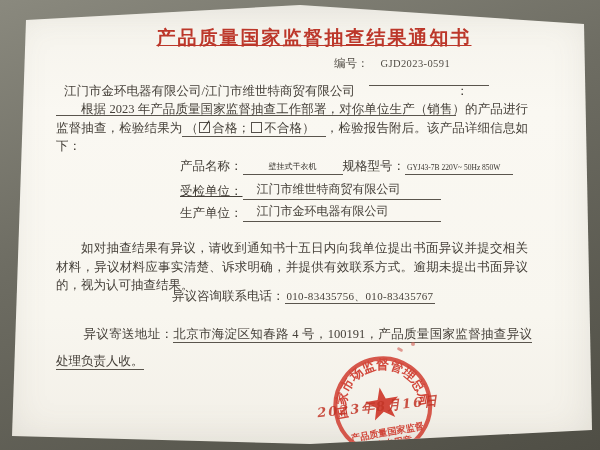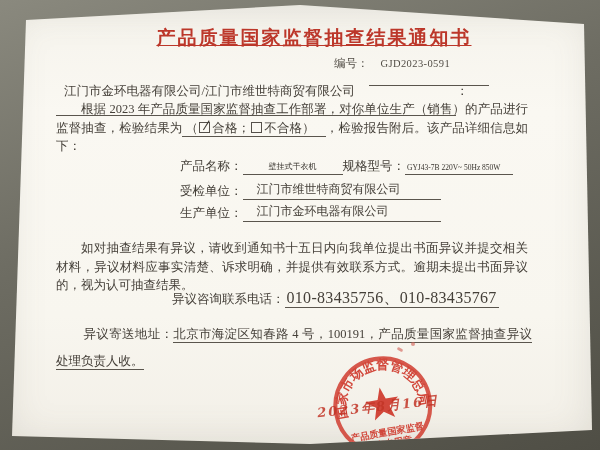--- a/index.html
+++ b/index.html
@@ -20,30 +20,30 @@
   .para{position:absolute;left:56px;width:472px;font-size:12.5px;line-height:18.6px;
     text-align:justify;text-indent:2em;}
   .p1{top:100px;}
   .p2{top:239px;}
   .u-inline{border-bottom:1px solid#5a554d;padding:0 11px 1px 3px;white-space:nowrap;}
   .cb{display:inline-block;width:9px;height:9px;border:1px solid#55504a;
     margin:0 2px -1px 1px;position:relative;background:transparent;}
   .cb .tick{position:absolute;left:3px;top:-4px;width:3px;height:11px;
     border-right:1.6px solid#3e3a33;transform:rotate(32deg);}
   .frow{position:absolute;left:180px;font-size:12.5px;white-space:nowrap;}
-  .r1{top:158px;} .r2{top:181px;} .r3{top:203px;} .r4{top:226px;}
+  .r1{top:158px;} .r2{top:181px;text-decoration:underline;} .r3{top:203px;} .r4{top:226px;}
   .fu{display:inline-block;border-bottom:1px solid#5a554d;vertical-align:bottom;}
   .fu-name{width:100px;font-size:8px;text-align:center;padding-bottom:2px;color:#37332d;}
   .fu-spec{width:106px;font-size:7.5px;text-align:left;padding:0 0 2px 2px;color:#37332d;
     letter-spacing:0;}
   .fu-co{width:184px;font-size:12px;text-align:left;padding:0 0 1px 14px;}
   .fu-ec{width:158px;font-size:12px;text-align:left;padding:0 0 1px 14px;}
   .phone{position:absolute;top:288px;left:172px;font-size:12.5px;white-space:nowrap;}
   .fax{position:absolute;top:305px;left:228px;font-size:12.5px;white-space:nowrap;}
-  .tel-u{border-bottom:1px solid#5a554d;font-size:16px;letter-spacing:.3px;padding:0 2px 1px 2px;}
+  .tel-u{border-bottom:1px solid#5a554d;font-size:11px;letter-spacing:.3px;padding:0 2px 1px 2px;}
   .addrpara{position:absolute;top:321px;left:56px;width:476px;font-size:12.5px;
     line-height:27px;text-align:justify;text-indent:2.2em;}
   .addr-val{border-bottom:1px solid#5a554d;padding-bottom:1px;}
   .stamp{position:absolute;left:316px;top:354px;width:140px;height:140px;
     transform:rotate(-10deg);opacity:.92;}
   .stamp-date{position:absolute;left:317px;top:398px;color:#c23527;font-size:13px;
     font-style:italic;transform:rotate(-6deg);letter-spacing:2px;font-weight:bold;
     font-family:"DejaVu Serif",serif;opacity:.85;}
   .speck{position:absolute;background:#d4675c;border-radius:2px;opacity:.65;}
   .sp1{left:397px;top:348px;width:6px;height:3px;transform:rotate(28deg);}

